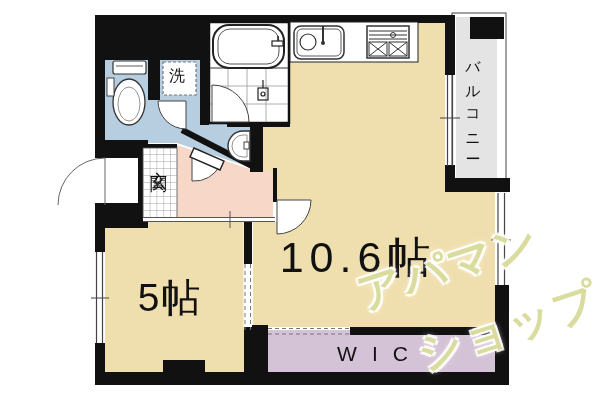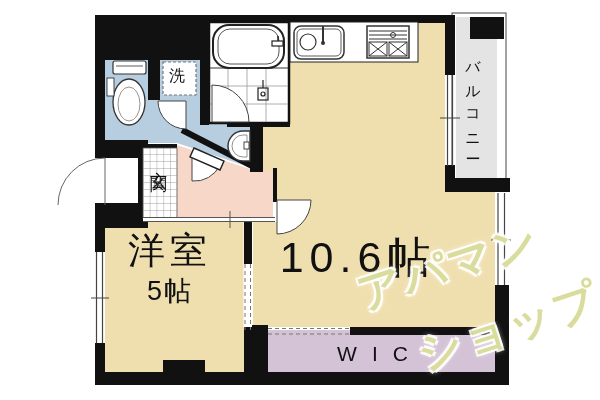--- a/index.html
+++ b/index.html
@@ -5,21 +5,21 @@
   html,body{margin:0;padding:0;background:#fff;}
   #stage{position:relative;width:600px;height:400px;background:#fff;overflow:hidden;
          font-family:"Liberation Sans","DejaVu Sans",sans-serif;}
   #plan-svg{position:absolute;left:0;top:0;}
   .lbl{position:absolute;color:#111;white-space:nowrap;line-height:1;}
   .center{text-align:center;}
   .vert{writing-mode:vertical-rl;}
   #ldk-label{left:272px;top:194px;width:170px;font-size:35px;letter-spacing:24px;}
   #ldk-size{left:258px;top:236px;width:200px;font-size:43px;letter-spacing:6px;}
   #bedroom-label{left:90px;top:232px;width:160px;font-size:37px;letter-spacing:5px;}
-  #bedroom-size{left:90px;top:278px;width:160px;font-size:27px;letter-spacing:2px;}
+  #bedroom-size{left:90px;top:278px;width:160px;font-size:39px;letter-spacing:2px;}
   #wic-label{left:275px;top:343px;width:210px;font-size:21px;letter-spacing:15px;}
   #genkan-label{left:150px;top:158px;font-size:17px;letter-spacing:5px;}
   #balcony-label{left:466px;top:50px;font-size:15px;letter-spacing:8px;}
   #laundry-label{left:169px;top:68px;font-size:16px;}
   .wm{position:absolute;font-size:44px;font-weight:bold;letter-spacing:2px;
       color:rgba(185,191,74,0.55);transform-origin:0 0;transform:rotate(-18deg);
       text-shadow:0 0 3px #fff,2px 2px 0 rgba(255,255,255,.85),-2px -2px 0 rgba(255,255,255,.85),
                   2px -2px 0 rgba(255,255,255,.85),-2px 2px 0 rgba(255,255,255,.85),0 0 6px #fff;}
   #wm1{left:350px;top:268px;}
   #wm2{left:410px;top:328px;}
@@ -204,21 +204,20 @@
     </g>
     <g>
       <line x1="498" y1="193" x2="498" y2="285"></line>
           <line x1="504.5" y1="193" x2="504.5" y2="285"></line>
       <line x1="491" y1="240" x2="511" y2="240" stroke-width="1"></line>
     </g>
   </g>
 </svg>
 
 <div class="lbl center" id="ldk-size">10.6帖</div>
-<div class="lbl center" id="bedroom-label">洋室</div>
 <div class="lbl center" id="bedroom-size">5帖</div>
 <div class="lbl center" id="wic-label">WIC</div>
 <div class="lbl vert" id="genkan-label">玄関</div>
 <div class="lbl vert" id="balcony-label">バルコニー</div>
 <div class="lbl" id="laundry-label">洗</div>
 
 <div class="wm" id="wm1">アパマン</div>
 <div class="wm" id="wm2">ショップ</div>
 
 </div>

